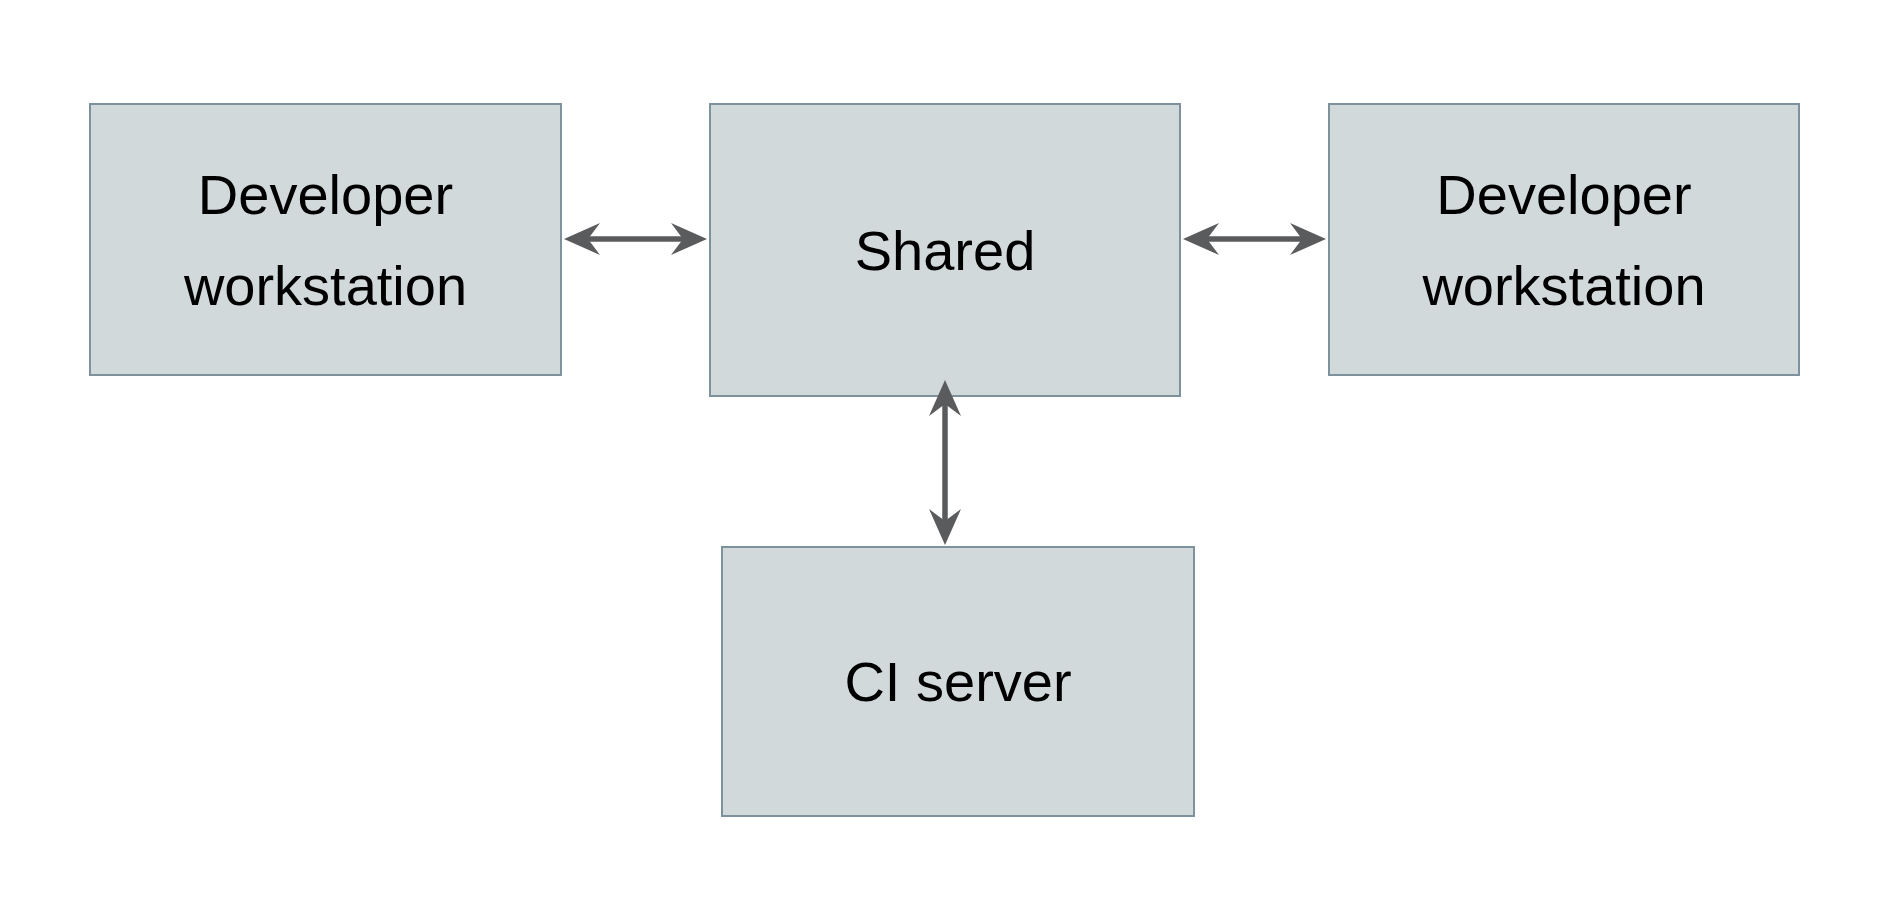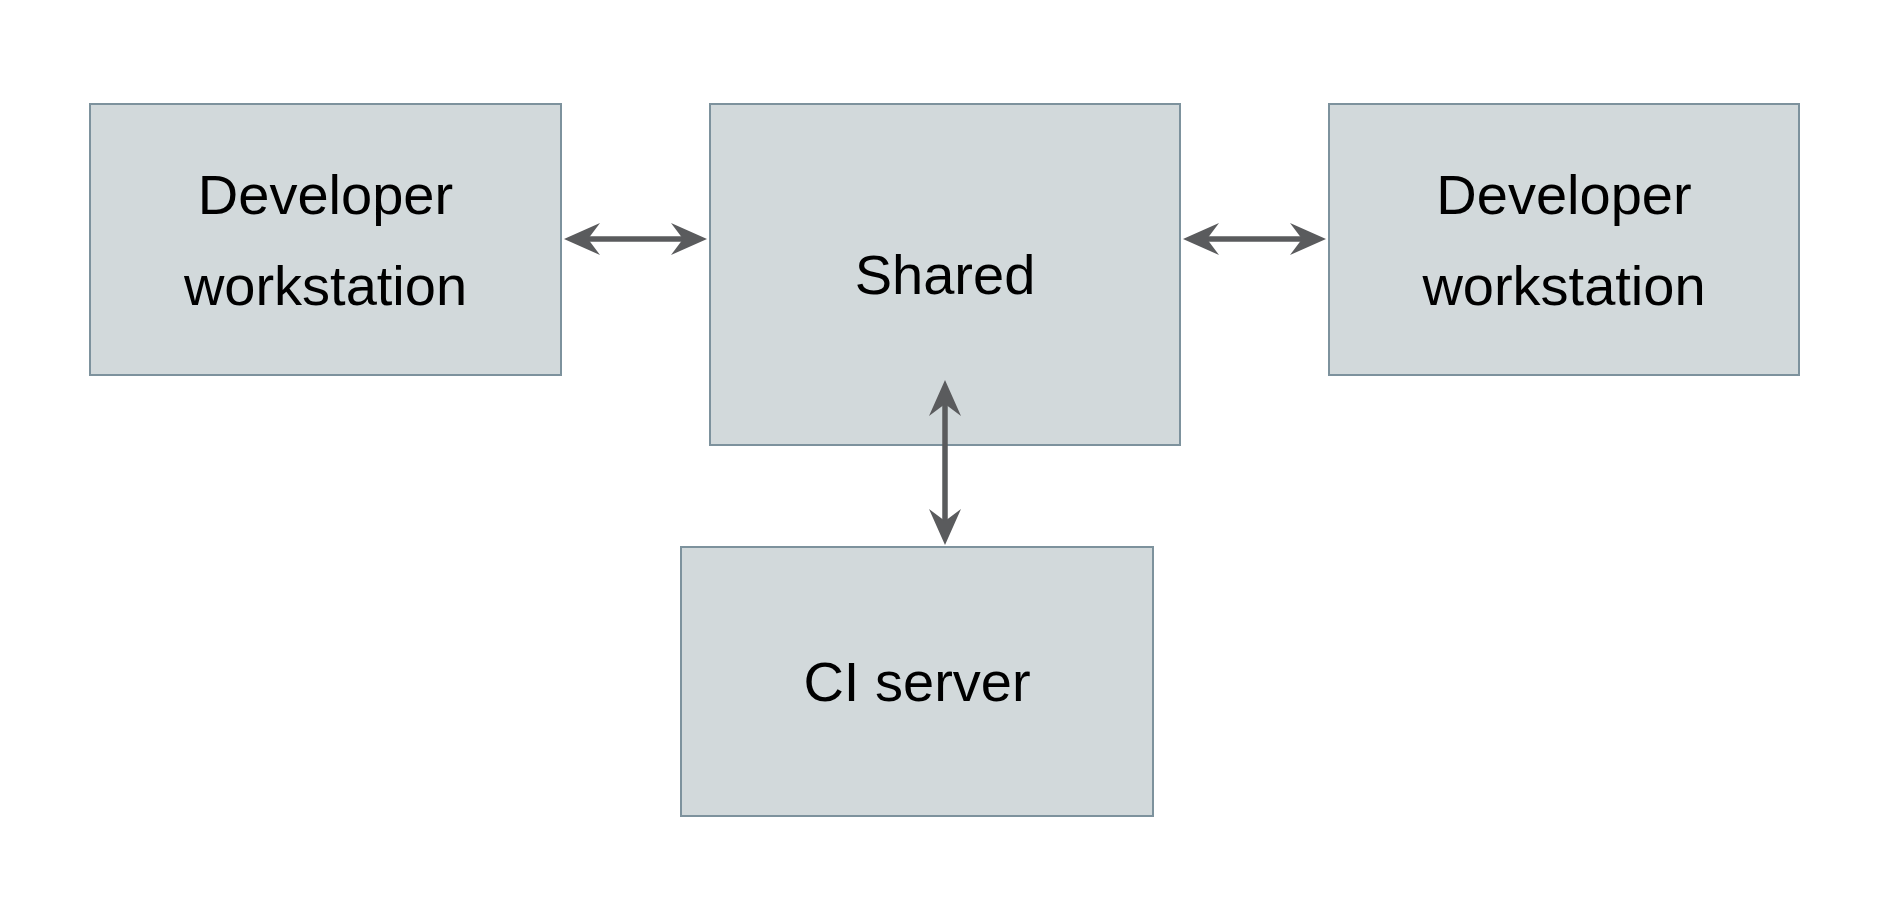--- a/index.html
+++ b/index.html
@@ -32,23 +32,23 @@
     text-align:center;
   }
   .node-label{
     color:var(--text-color);
     font-size:56px;
     line-height:91px;
     letter-spacing:0px;
     white-space:nowrap;
   }
   #node-dev-left   {left:89px;  top:103px; width:473px; height:273px;}
-  #node-shared-cache{left:709px; top:103px; width:472px; height:343px;}
+  #node-shared-cache{left:709px; top:103px; width:472px; height:294px;}
   #node-dev-right  {left:1328px;top:103px; width:472px; height:273px;}
-  #node-ci-server  {left:680px; top:546px; width:474px; height:271px;}
+  #node-ci-server  {left:721px; top:546px; width:474px; height:271px;}
   .arrows{
     position:absolute;
     left:0;top:0;
     width:1900px;
     height:922px;
     pointer-events:none;
   }
   .arrow-shaft{
     stroke:var(--arrow-color);
     stroke-width:5.5;

